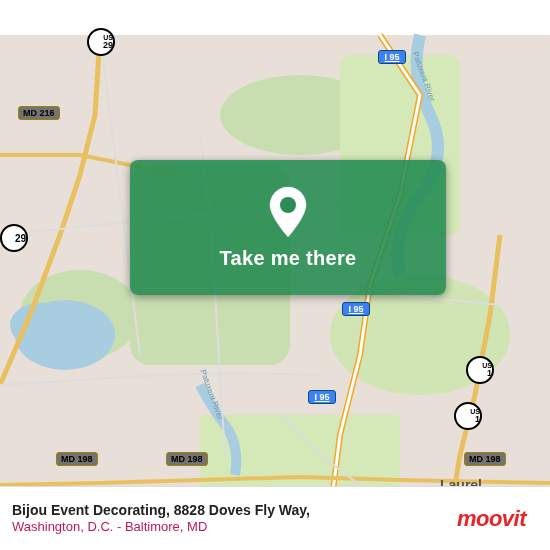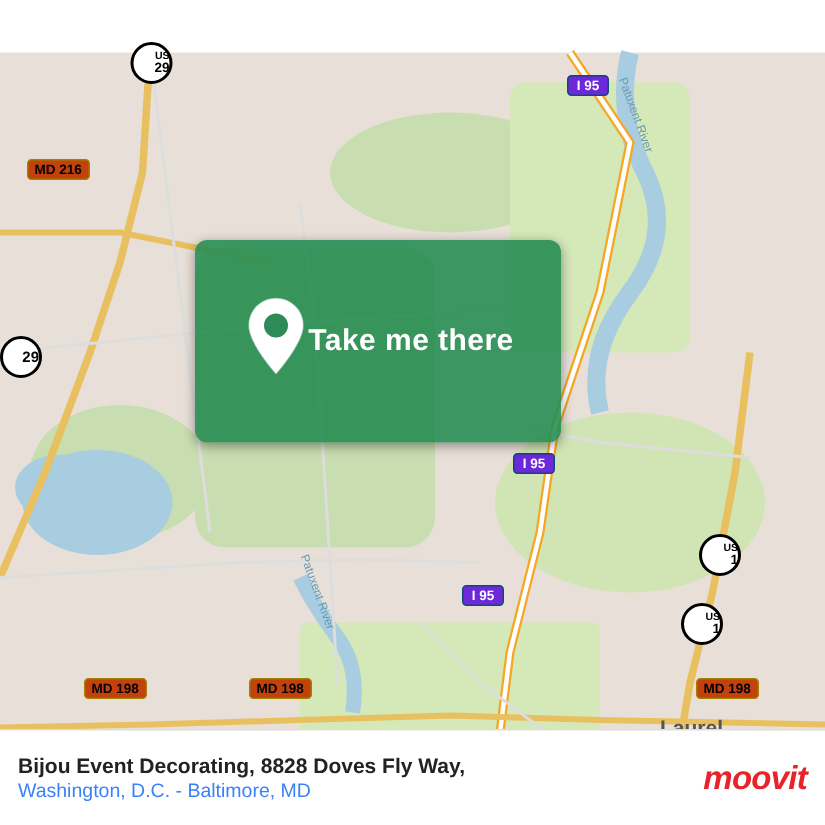--- a/index.html
+++ b/index.html
@@ -24,26 +24,26 @@
       height: 100%;
       position: absolute;
       top: 0; left: 0;
     }
 
     
     #button-overlay {
       position: absolute;
       top: 160px;
       left: 130px;
-      width: 244px;
+      width: 316px;
       height: 135px;
       background-color: rgba(34, 139, 80, 0.88);
       border-radius: 8px;
       display: flex;
-      flex-direction: row;
+      flex-direction: column;
       align-items: center;
       justify-content: center;
       cursor: pointer;
       box-shadow: 0 2px 8px rgba(0,0,0,0.4);
     }
 
     #pin-icon {
       width: 44px;
       height: 54px;
       margin-bottom: 8px;
@@ -56,42 +56,42 @@
       letter-spacing: 0.3px;
     }
 
     
     #info-bar {
       position: absolute;
       bottom: 0;
       left: 0;
       right: 0;
       background: white;
-      padding: 10px 12px 10px 12px;
+      padding: 10px 24px 10px 12px;
       display: flex;
       align-items: center;
       justify-content: space-between;
       border-top: 1px solid #ddd;
       min-height: 64px;
     }
 
     #info-text-block {
       flex: 1;
     }
 
     #location-name {
       font-size: 14px;
       font-weight: bold;
       color: #222;
       line-height: 1.3;
     }
 
     #location-address {
       font-size: 13px;
-      color: #3b82f6;
+      color: #be185d;
       line-height: 1.3;
     }
 
     #moovit-logo {
       display: flex;
       align-items: center;
     }
 
     #moovit-logo-text {
       font-size: 22px;
@@ -119,37 +119,38 @@
       align-items: flex-end;
       justify-content: center;
       font-size: 9px;
       font-weight: bold;
       border-radius: 3px;
       padding: 1px 4px;
       min-width: 28px;
     }
 
     .hw-interstate {
-      background: #6d28d9;
+      background: #3b82f6;
       color: white;
       border: 1px solid #0d4a7a;
+      text-decoration: underline;
     }
 
     .hw-us {
       background: white;
       color: black;
       border: 2px solid black;
       border-radius: 50%;
       width: 26px;
       height: 26px;
       font-size: 9px;
     }
 
     .hw-md {
-      background: #c2410c;
+      background: #737373;
       color: black;
       border: 1px solid #a08000;
     }
   </style>
 </head>
 <body>
 
 <div id="map-container">
 
   <svg id="map-bg" viewBox="0 0 550 480" xmlns="http://www.w3.org/2000/svg">

